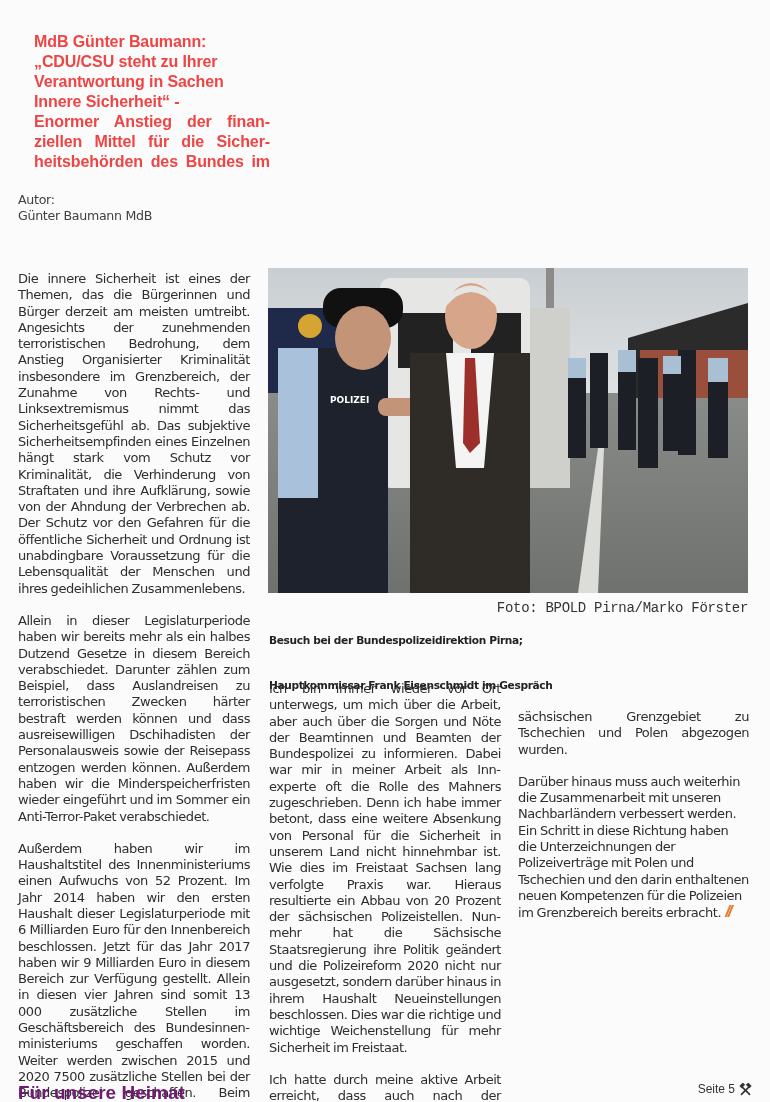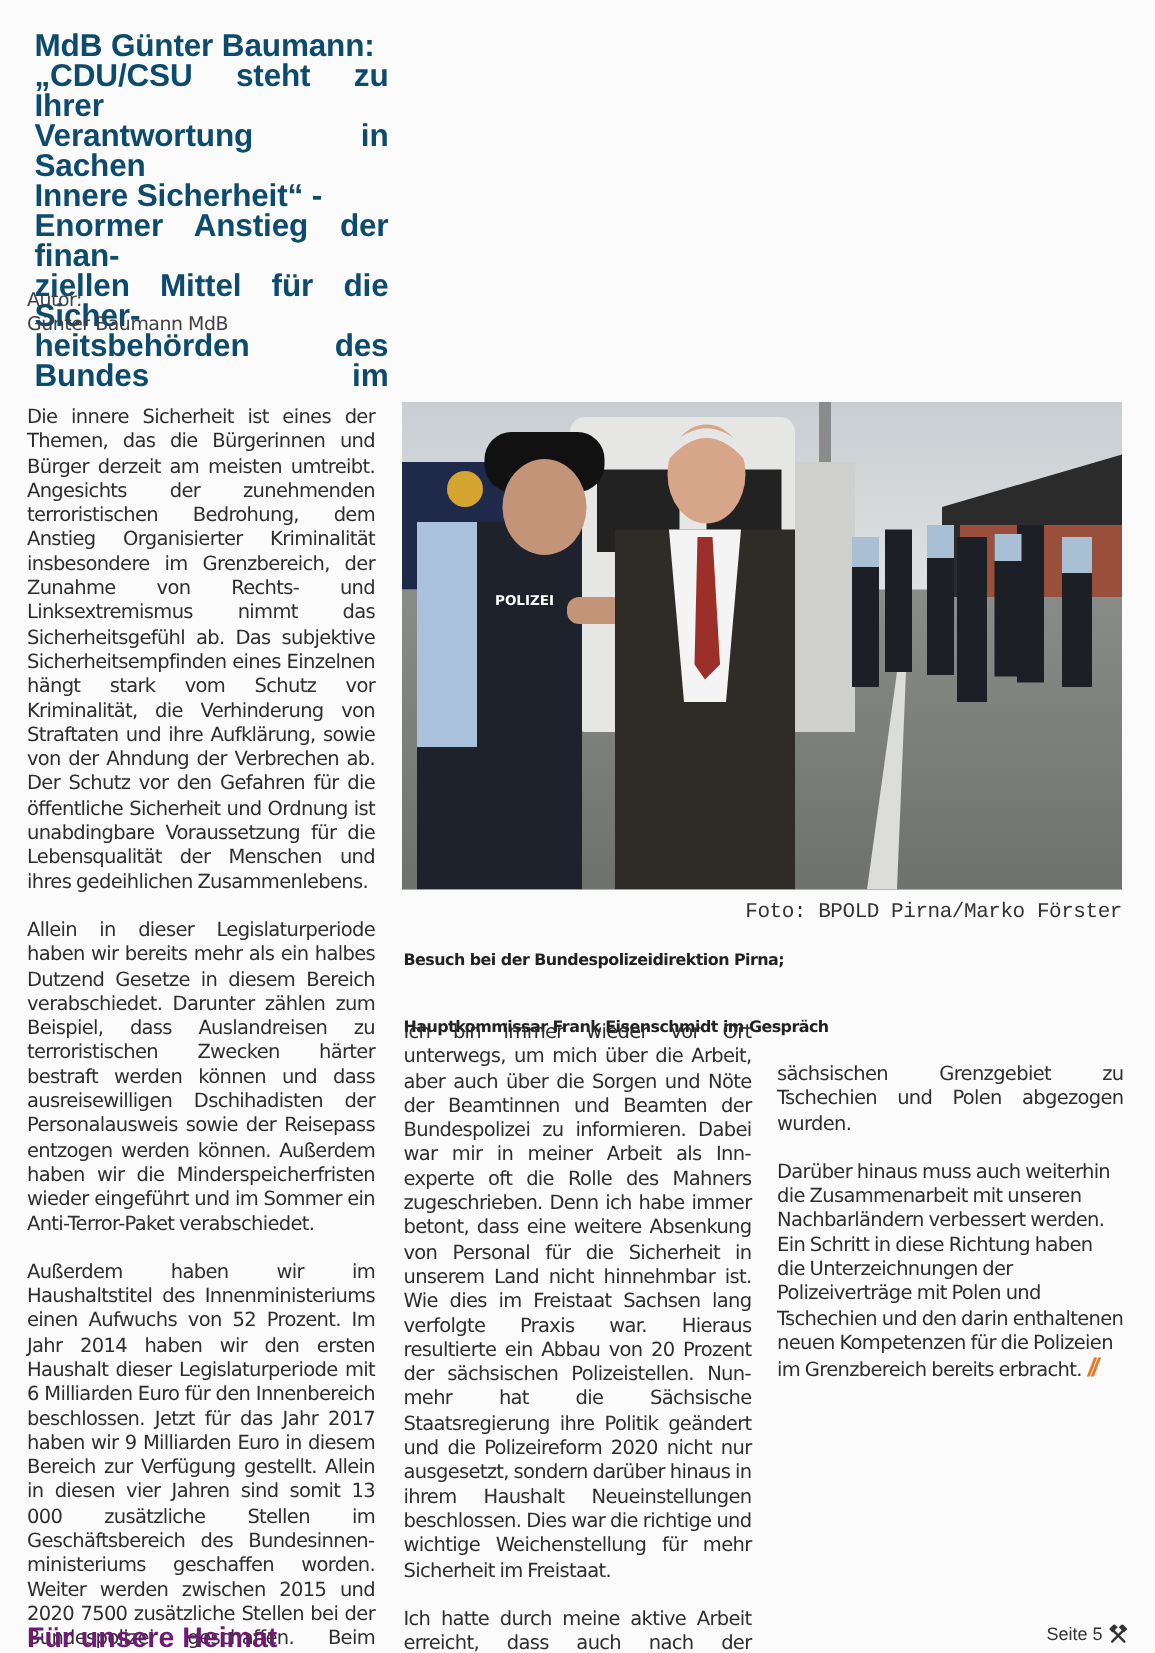--- a/index.html
+++ b/index.html
@@ -4,22 +4,22 @@
   <style>
     html, body { margin: 0; padding: 0; }
     body {
       width: 770px; height: 1102px; position: relative; overflow: hidden;
       background: #fbfbfb;
       font-family: "Liberation Sans", sans-serif;
       color: #2e2e2e;
     }
     .headline {
       position: absolute; left: 18px; top: 16px; width: 236px;
-      color: #0c4a6e; font-weight: bold; font-size: 21px; line-height: 20px;
-      text-align: justify; margin: 5px;
+      color: #ef4444; font-weight: bold; font-size: 16px; line-height: 20px;
+      text-align: justify; margin: 16px;
       letter-spacing: -0.1px;
     }
     .headline span { display: block; }
     .author-label, .author-name {
       position: absolute; left: 18px; font-size: 12.6px; color: #404040;
       font-family: "DejaVu Sans", sans-serif; letter-spacing: -0.3px;
     }
     .author-label { top: 192px; }
     .author-name { top: 208px; }
     .col {
@@ -27,21 +27,21 @@
       font-family: "DejaVu Sans", sans-serif; letter-spacing: -0.45px;
       word-spacing: -0.5px;
       color: #2e2e2e;
     }
     .col p { margin: 1px 0 16px 0; text-align: justify; hyphens: manual; }
     .col1 { left: 18px; top: 270px; width: 232px; }
     .col2 { left: 269px; top: 680px; width: 232px; }
     .col3 { left: 518px; top: 708px; width: 231px; }
     .photo {
       position: absolute; left: 268px; top: 268px; width: 480px; height: 325px;
-      overflow: hidden; background: #ef4444;
+      overflow: hidden; background: #c4b5fd;
     }
     .photo svg { width: 100%; height: 100%; display: block; }
     .caption {
       position: absolute; left: 269px; top: 602px; width: 260px;
       font-size: 10.6px; line-height: 13.3px; font-weight: bold; color: #222;
       font-family: "DejaVu Sans", sans-serif; letter-spacing: -0.35px;
     }
     .caption span { display: block; white-space: nowrap; margin-top: 32px; }
     .credit {
       position: absolute; right: 22px; top: 602px;

